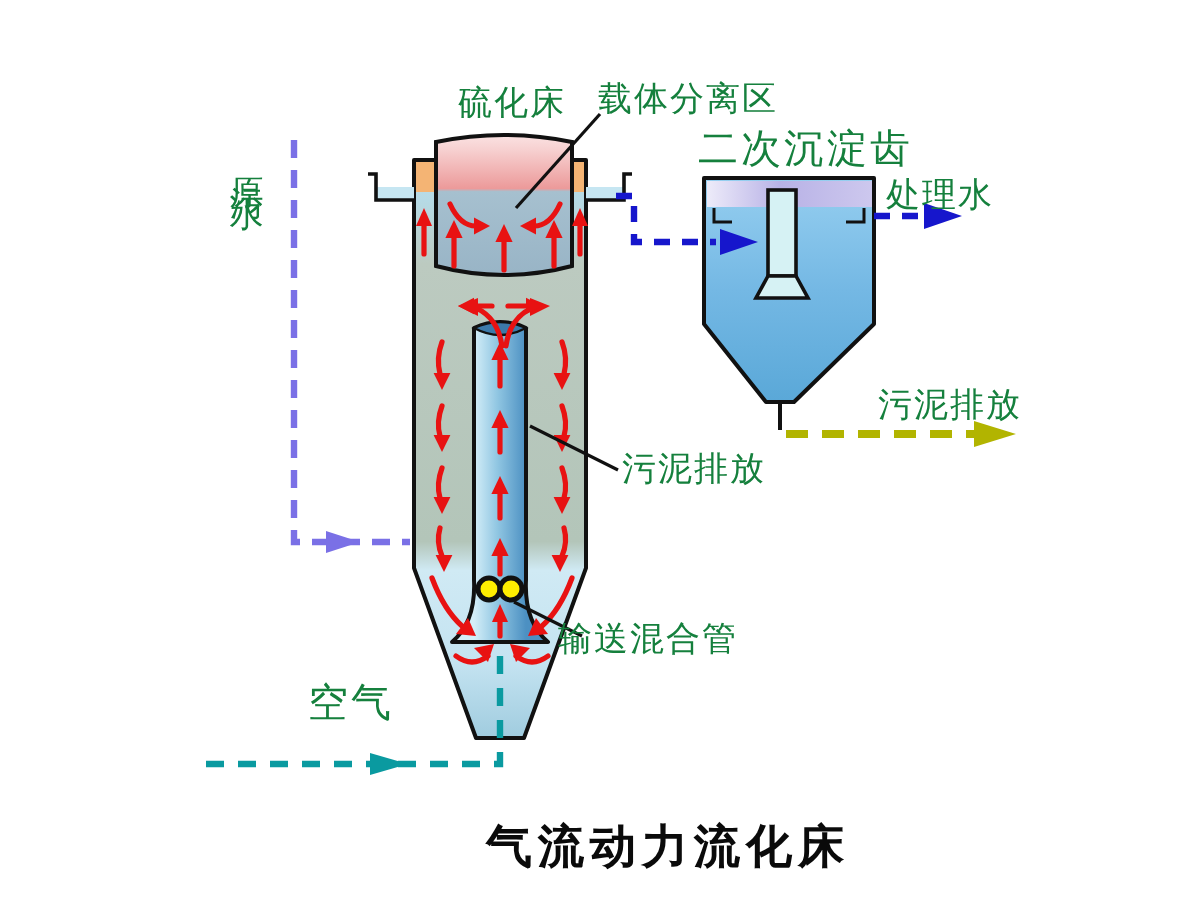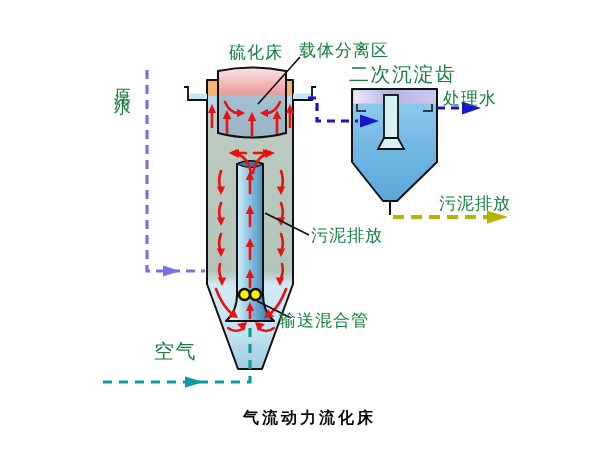--- a/index.html
+++ b/index.html
@@ -2,21 +2,21 @@
 <html><head>
 <meta charset="utf-8">
 <style>
   html,body{margin:0;padding:0;background:#fff;}
   .stage{position:relative;width:600px;height:450px;background:#ffffff;overflow:hidden;
          font-family:"DejaVu Sans","Liberation Sans",sans-serif;}
   .stage svg{position:absolute;left:0;top:0;}
   .lbl{position:absolute;font-size:17px;color:#15803d;letter-spacing:1px;white-space:nowrap;line-height:1.1;text-align:right;}
   .lbl-lg{font-size:20px;letter-spacing:1.5px;}
   .lbl-v{writing-mode:vertical-rl;text-orientation:upright;letter-spacing:5px;}
-  .diagram-title{position:absolute;left:243px;top:408px;font-size:16px;font-weight:bold;
+  .diagram-title{position:absolute;left:243px;top:408px;font-size:23px;font-weight:bold;
                  letter-spacing:3px;color:#0a0a0a;white-space:nowrap;}
   .outline{stroke:#111;fill:none;}
 </style>
 </head>
 <body>
 
 <div class="stage">
 
 <svg width="600" height="450" viewBox="0 0 600 450">
   <defs>

